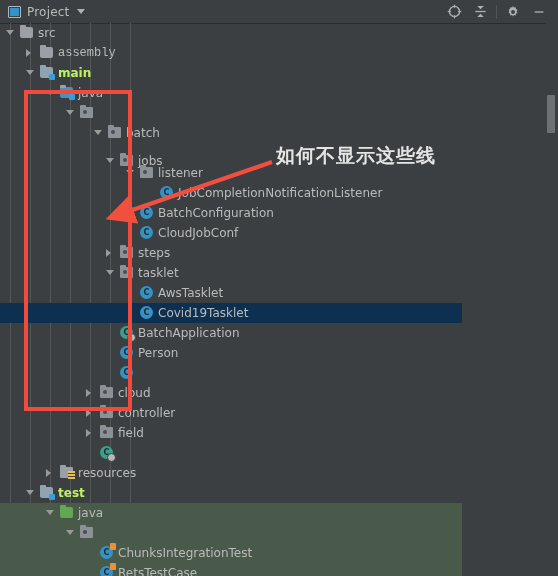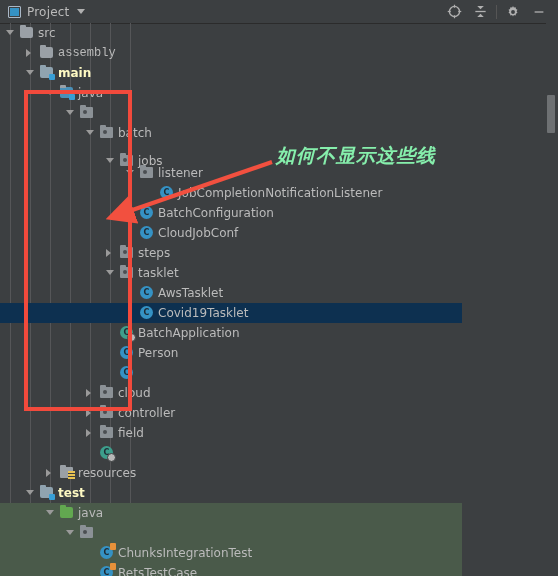--- a/index.html
+++ b/index.html
@@ -25,21 +25,21 @@
   .caret-down{width:0;height:0;border-left:4.5px solid transparent;border-right:4.5px solid transparent;
               border-top:5px solid #b0b0b0;margin-left:2px;}
   .hdr-right{margin-left:auto;display:flex;align-items:center;gap:0px;padding-right:6px;}
   .tb-btn{width:26px;height:22px;display:flex;align-items:center;justify-content:center;}
   .sep{width:1px;height:14px;background:#555;margin:0 3px;}
 
   
   .tree{position:absolute;left:0;top:23px;width:462px;height:553px;overflow:hidden;}
   .row{position:relative;height:20px;line-height:20px;white-space:nowrap;}
   .row .lbl{font-size:12px;color:#bbbbbb;vertical-align:middle;}
-  .row.bold .lbl{font-weight:bold;color:#fef9c3;}
+  .row.bold .lbl{font-weight:bold;color:#bef264;}
   .row.sel{background:#0d3050;}
   .row.green{background:#4a5a4a;}
 
   
   .guides{position:absolute;left:0;top:0;width:558px;height:553px;pointer-events:none;}
   .gl{position:absolute;top:0;width:1px;background:#555658;}
 
   
   .tg{position:absolute;width:11px;height:20px;}
   .tg i{position:absolute;left:1px;top:7px;width:0;height:0;}
@@ -178,21 +178,21 @@
           <span class="lbl" style="position: absolute; left: 78px; top: 0px;">java</span>
         </div>
         <div class="row" style="top: 80px; position: absolute; left: 0px; right: 0px;">
           <span class="tg open" style="left: 65px;">
             <i></i>
           </span>
           <span class="ic" style="left: 80px;">
             <span class="pkg" style="position: absolute; left: 0px; top: 0px; width: 13px; height: 11px;"></span>
           </span>
         </div>
-        <div class="row" style="top: 100px; position: absolute; left: 0px; right: 0px;">
+        <div class="row" style="top: 100px; position: absolute; left: 8px; right: 0px;">
           <span class="tg open" style="left: 85px;">
             <i></i>
           </span>
           <span class="ic" style="left: 100px;">
             <span class="pkg" style="position: absolute; left: 0px; top: 0px; width: 13px; height: 11px;"></span>
           </span>
           <span class="lbl" style="position: absolute; left: 118px; top: 0px;">batch</span>
         </div>
         <div class="row" style="top: 128px; position: absolute; left: 0px; right: 0px;">
           <span class="tg open" style="left: 105px;">
@@ -376,16 +376,16 @@
   <div class="anno">
     <div class="redbox" id="redbox" style="left: 24px; top: 90px; width: 100px; height: 313px; border-color: rgb(242, 74, 60);"></div>
     <svg width="558" height="576" style="position:absolute;left:0;top:0;">
       <defs>
         <marker id="ah" markerWidth="7" markerHeight="7" refX="5.4" refY="3.5" orient="auto">
           <polygon points="0 0, 7 3.5, 0 7" fill="#f2503f"></polygon>
         </marker>
       </defs>
       <line x1="272" y1="162" x2="112" y2="217" stroke="#f2503f" stroke-width="4.2" marker-end="url(#ah)"></line>
     </svg>
-    <div class="cn-text" id="cntext" style="left: 276px; top: 143px; color: #86efac; font-style: italic;">如何不显示这些线</div>
+    <div class="cn-text" id="cntext" style="left: 276px; top: 143px; color: #e5e5e5;">如何不显示这些线</div>
   </div>
 
 </div>
 
 </body></html>

